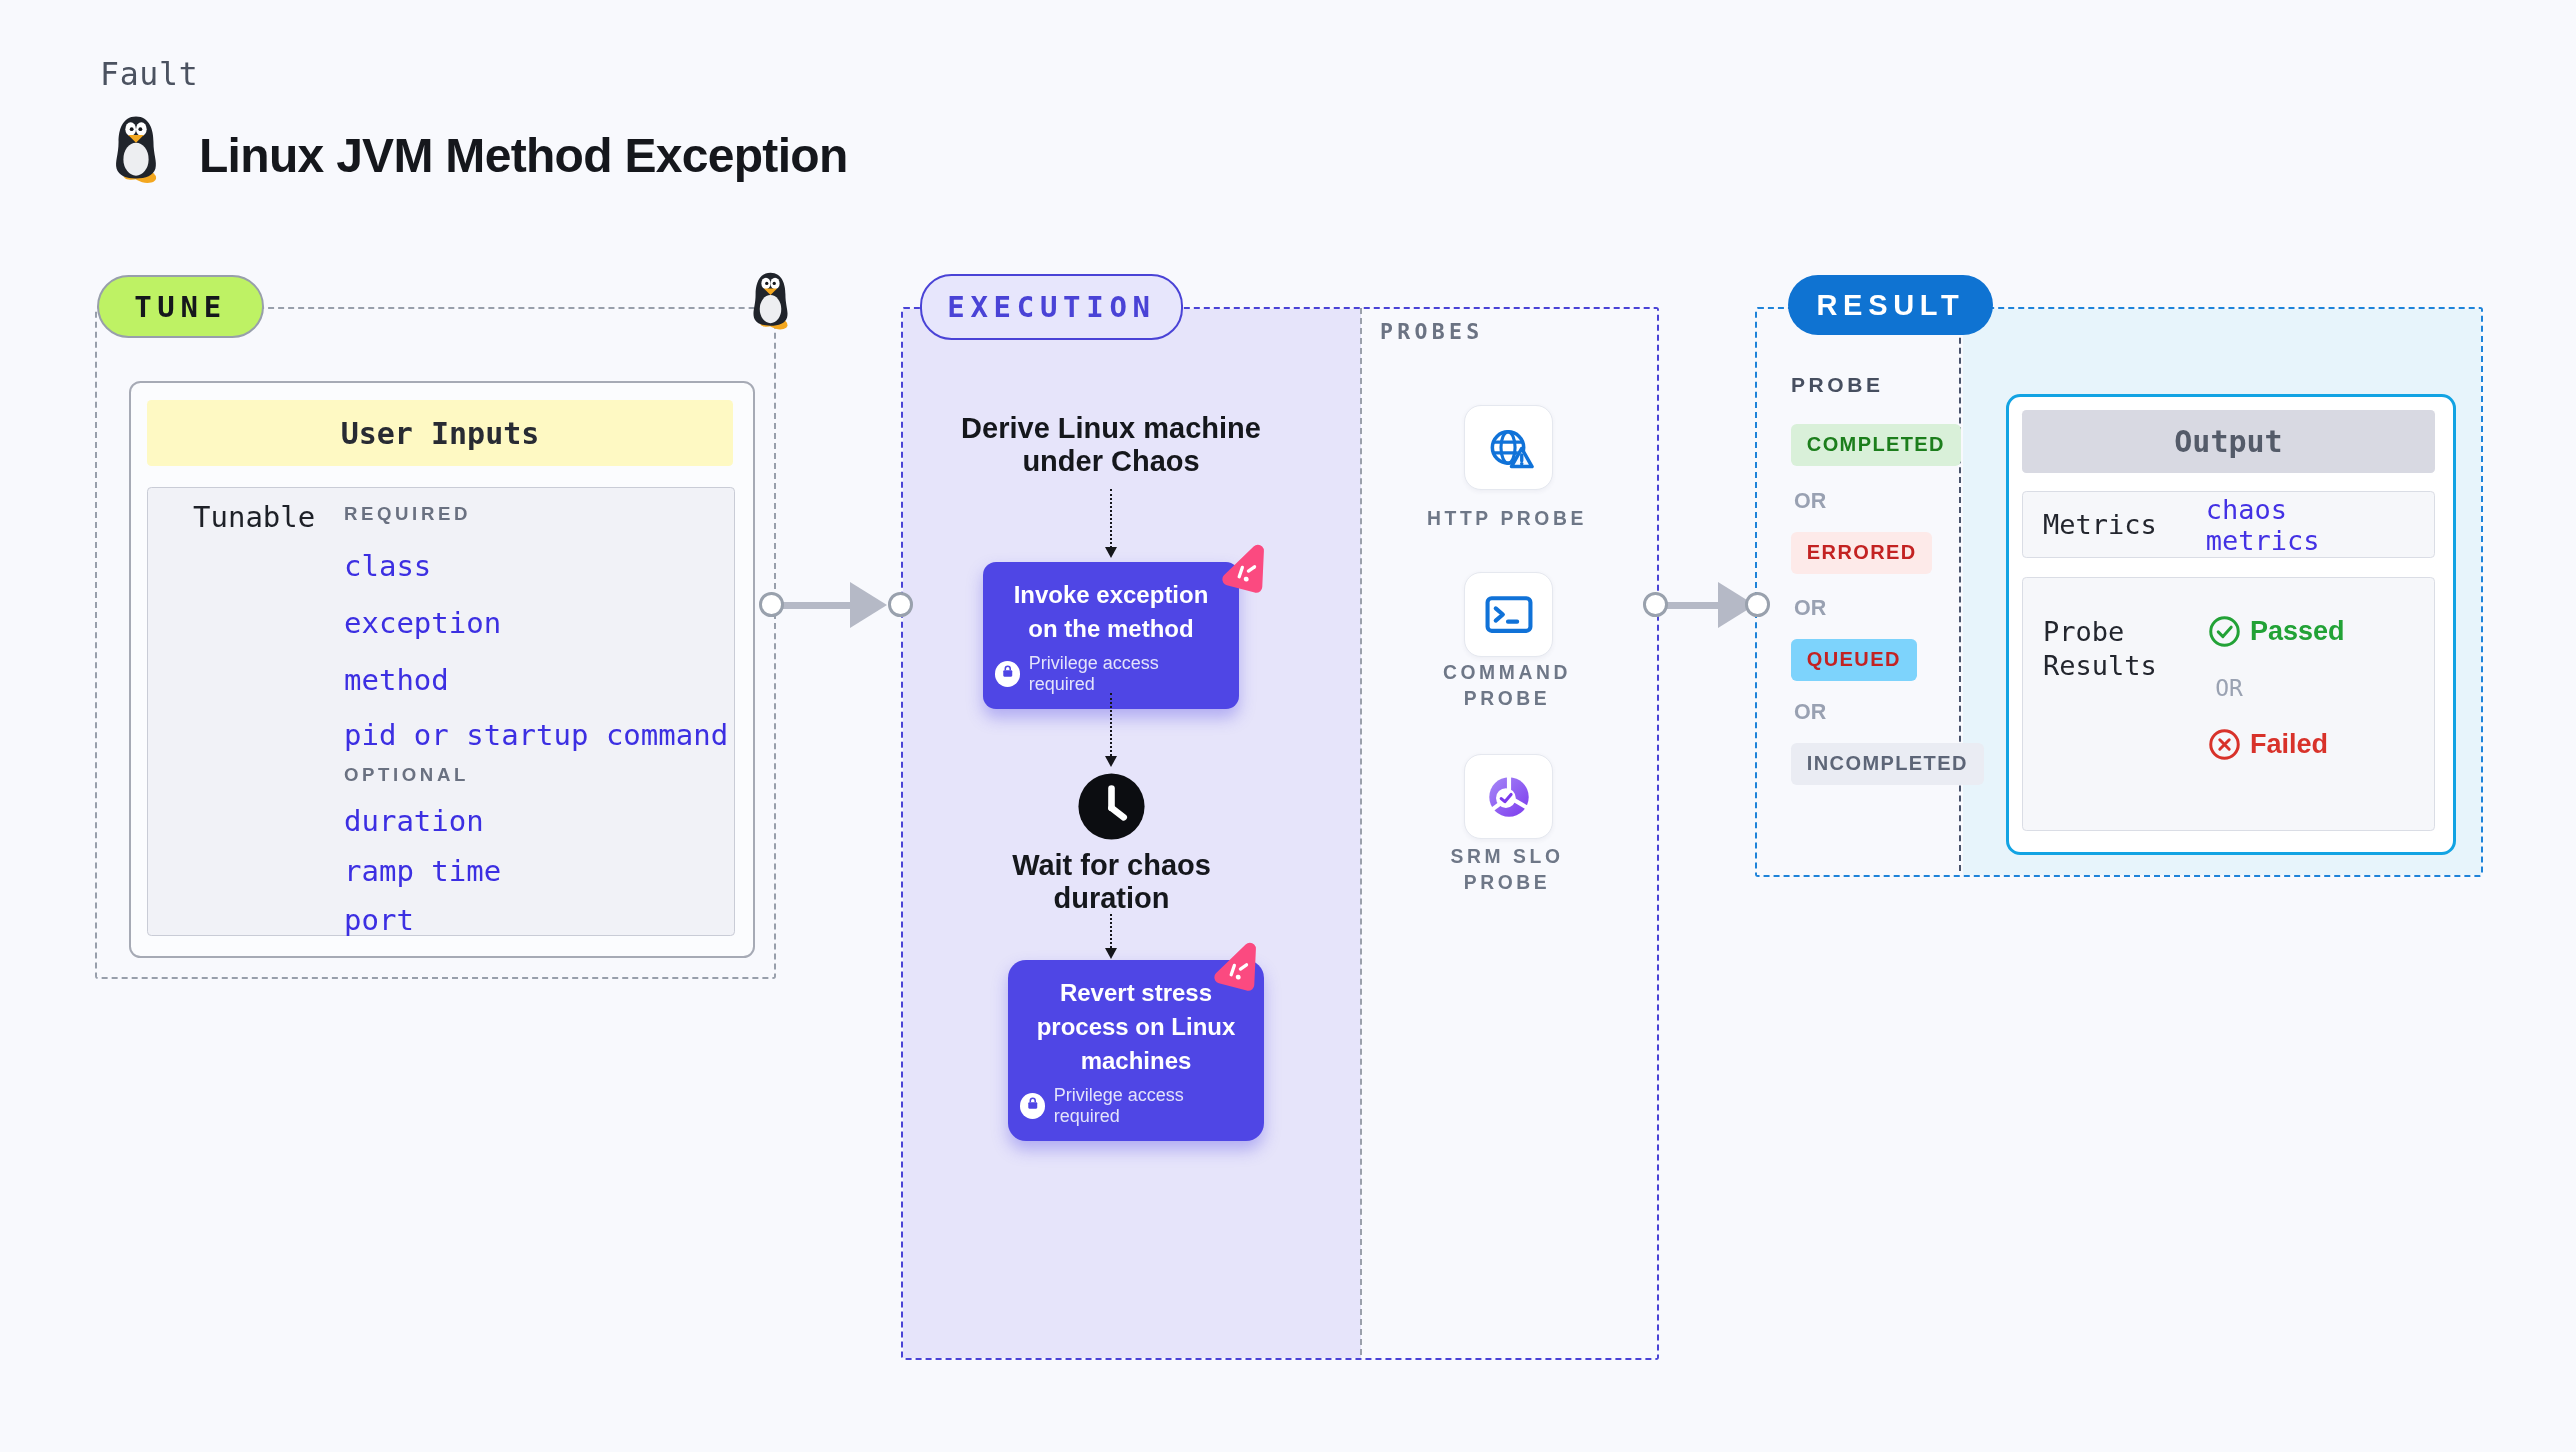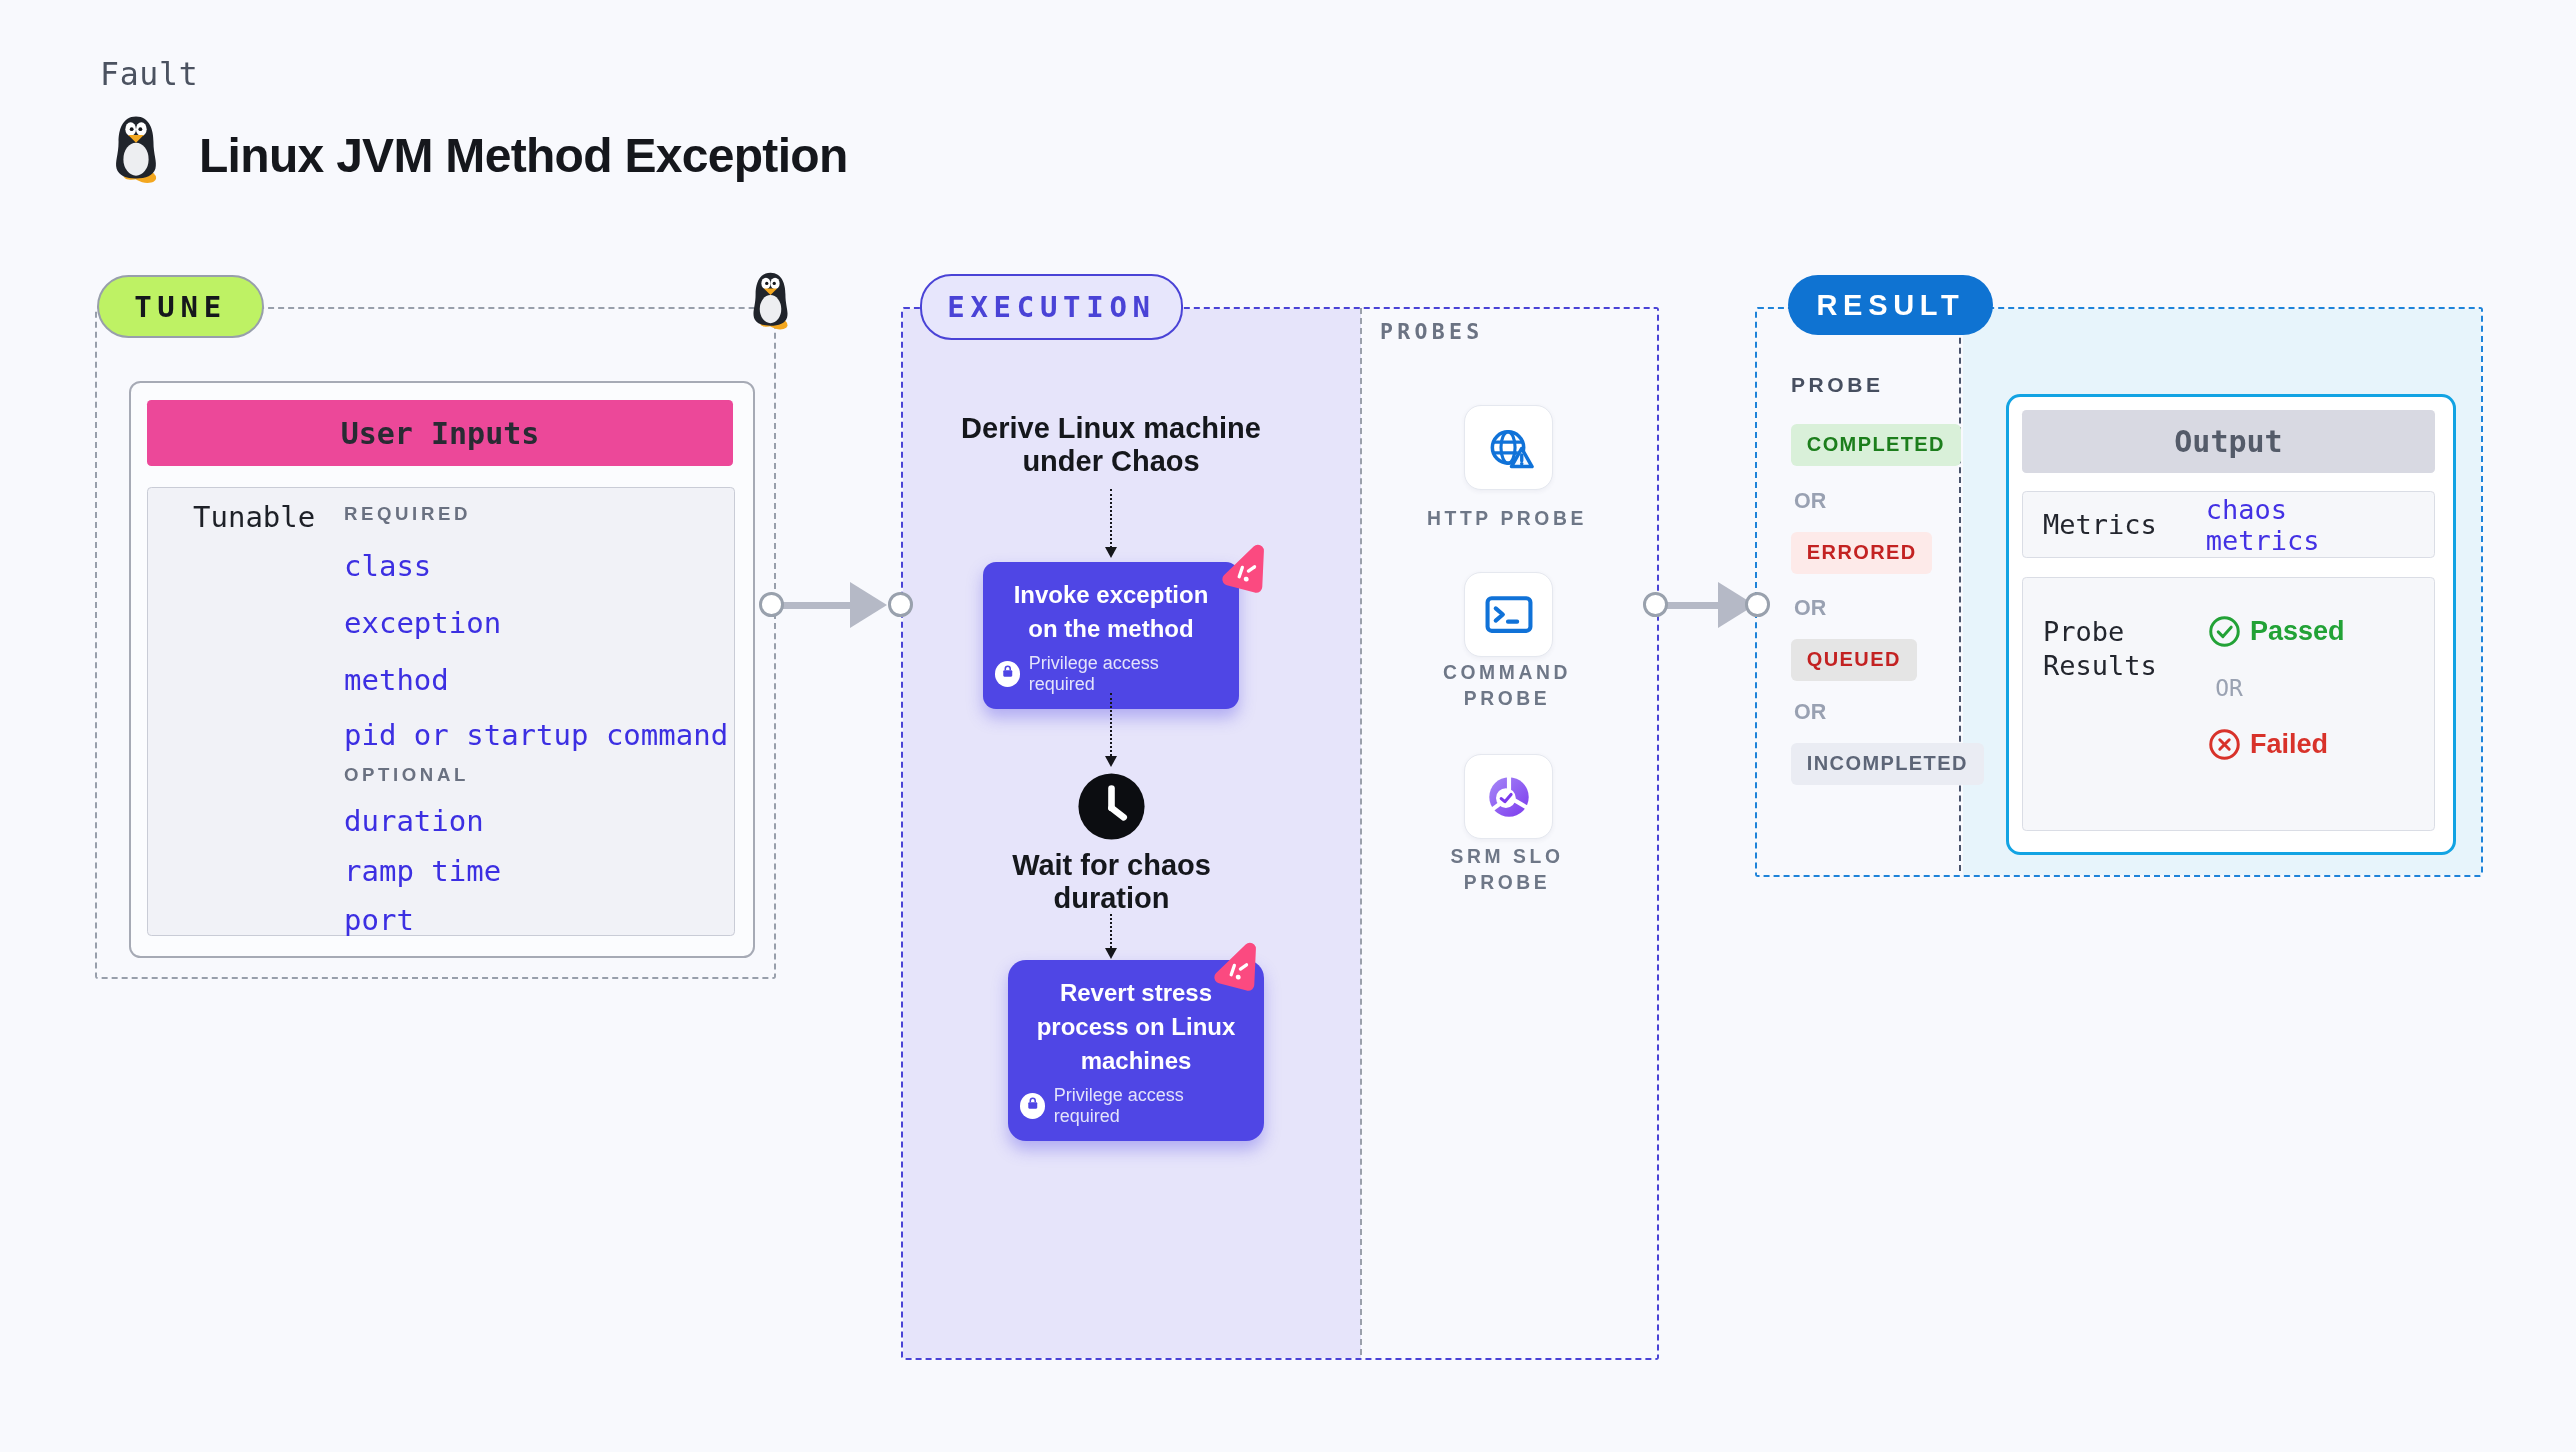--- a/index.html
+++ b/index.html
@@ -27,21 +27,21 @@
   .pill{display:flex;align-items:center;justify-content:center;border-radius:31.5px;z-index:5;}
   .tune-pill{left:97px;top:275px;width:163px;height:59px;background:#bef264;border:2.1px solid #989fab;
              font-size:29px;font-weight:700;letter-spacing:5.7px;color:#15171c;text-align:right;}
   .exec-pill{left:920px;top:274px;width:259px;height:62px;background:#e7e6fc;border:2.9px solid #4a43d6;
              font-size:29px;font-weight:700;letter-spacing:5.7px;color:#4a43d6;}
   .result-pill{left:1788px;top:275px;width:205px;height:60px;background:#0f73d2;
              font-size:29px;font-weight:800;letter-spacing:5.7px;color:#ffffff;}
 
   
   .ui-container{left:129px;top:381px;width:622px;height:573px;border:2.9px solid #a6aab5;border-radius:11.5px;background:#fbfcfe;}
-  .ui-header{left:147px;top:400px;width:586px;height:66px;background:#ec4899;border-radius:4.3px;
+  .ui-header{left:147px;top:400px;width:586px;height:66px;background:#fef9c3;border-radius:4.3px;
              display:flex;align-items:center;justify-content:center;font-size:30px;font-weight:600;color:#282b33;}
   .ui-body{left:147px;top:487px;width:586px;height:447px;background:#f1f2f7;border:1.4px solid #c9ccd6;border-radius:4.3px;}
   .ui-rowlabel{left:161px;top:500px;font-size:29px;color:#1e2128;margin-left:32px;}
   .ui-seclabel{font-size:18.6px;font-weight:700;letter-spacing:3.6px;color:#6a7181;}
   .ui-link{font-size:29px;color:#3c2fe2;cursor:pointer;}
   .req-label{left:344px;top:503px;}
   .opt-label{left:344px;top:764px;}
   .item-0{left:344px;top:549px;} .item-1{left:344px;top:606px;} .item-2{left:344px;top:663px;}
   .item-3{left:344px;top:718px;} .item-4{left:344px;top:804px;} .item-5{left:344px;top:854px;}
   .item-6{left:344px;top:903px;}
@@ -76,21 +76,21 @@
   .probe-card{left:1464px;width:87px;height:83px;background:#ffffff;border:0.7px solid #e5e8ef;border-radius:17px;
               display:flex;align-items:center;justify-content:center;z-index:3;box-shadow:0 1.4px 4.3px rgba(60,70,110,.06);}
   .probe-label{left:1389px;width:236px;text-align:center;font-size:19.3px;font-weight:700;letter-spacing:3.6px;
                color:#6e7787;line-height:26px;z-index:3;}
 
   
   .status-label{left:1791px;top:373px;font-size:21px;font-weight:700;letter-spacing:3.6px;color:#474f60;z-index:3;}
   .status-badge{font-size:20px;font-weight:700;letter-spacing:1.4px;border-radius:5.7px;padding:9.3px 15.8px;z-index:3;display:inline-block;}
   .badge-completed{left:1791px;top:424px;background:#d9f0d9;color:#1c7e1c;}
   .badge-errored{left:1791px;top:532px;background:#fdeae9;color:#c32222;}
-  .badge-queued{left:1791px;top:639px;background:#e5e5e5;color:#c32222;}
+  .badge-queued{left:1791px;top:639px;background:#7dd3fc;color:#c32222;}
   .badge-incompleted{left:1791px;top:743px;background:#eaecf3;color:#5d6577;}
   .or-label{font-size:21.5px;font-weight:600;color:#99a1b2;z-index:3;}
   .or-1{left:1794px;top:489px;} .or-2{left:1794px;top:596px;} .or-3{left:1794px;top:700px;}
 
   
   .output-card{left:2006px;top:394px;width:444px;height:455px;background:#ffffff;border:3.6px solid #12a3e3;
                border-radius:14.3px;z-index:3;}
   .output-header{left:2022px;top:410px;width:413px;height:63px;background:#d8d9e2;border-radius:4.3px;z-index:4;
                  display:flex;align-items:center;justify-content:center;font-size:30px;font-weight:600;color:#545b69;text-align:right;}
   .output-row{background:#f6f7fa;border:1.4px solid #dadde5;border-radius:4.3px;z-index:4;box-sizing:border-box;}

